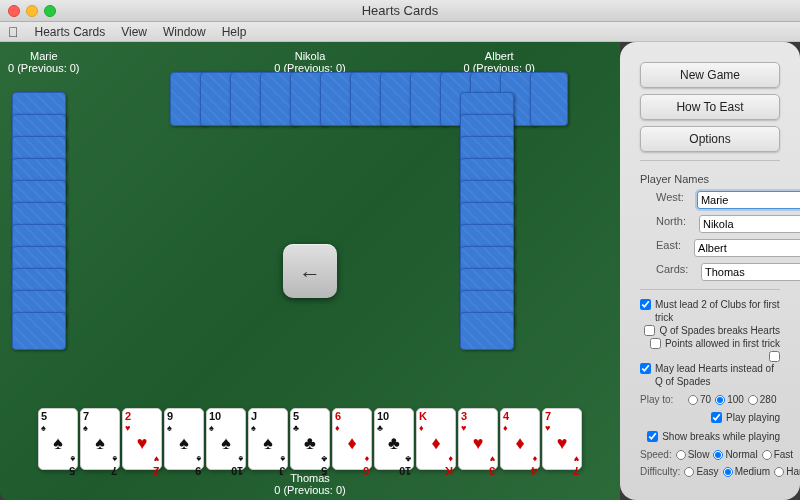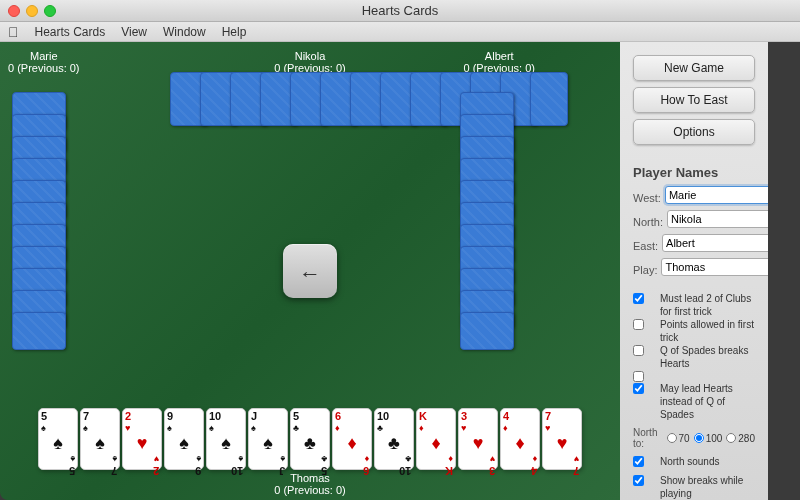--- a/index.html
+++ b/index.html
@@ -184,55 +184,57 @@
       cursor: pointer;
     }
     .hand-card .top-val { align-self: flex-start; line-height: 1; }
     .hand-card .bot-val { align-self: flex-end; transform: rotate(180deg); line-height: 1; }
     .hand-card .mid-suit { font-size: 18px; }
     .hand-card.red { color: #cc0000; }
     .hand-card.black { color: #111; }
 
     
     .sidebar {
-      width: 148px;
+      width: 180px;
       height: 458px;
       background: linear-gradient(to bottom, #e8e8e8, #d5d5d5);
       display: flex;
       flex-direction: column;
-      padding: 13px;
+      padding: 20px;
       gap: 6px;
       overflow-y: auto;
+      border-radius: 16px;
     }
 
     .btn-game {
       width: 100%;
       padding: 5px 8px;
       font-size: 12px;
       border: 1px solid #b0b0b0;
       border-radius: 5px;
       background: linear-gradient(to bottom, #f5f5f5, #e0e0e0);
       cursor: pointer;
       text-align: center;
       color: #222;
       box-shadow: 0 1px 2px rgba(0,0,0,0.2);
     }
 
     .section-label {
-      font-size: 13px;
-      font-weight: 700;
+      font-size: 11px;
+      font-weight: 400;
       color: #444;
       margin-top: 4px;
     }
 
     .player-row {
       display: flex;
-      align-items: flex-end;
-      gap: 4px;
+      align-items: flex-start;
+      gap: 13px;
       font-size: 11px;
+      margin-left: 16px;
     }
     .player-direction {
       width: 32px;
       color: #555;
       text-align: right;
     }
     .player-input {
       flex: 1;
       height: 18px;
       font-size: 11px;
@@ -248,24 +250,25 @@
 
     .divider {
       height: 1px;
       background: #c0c0c0;
       margin: 2px 0;
     }
 
     .checkbox-row {
       display: flex;
       align-items: flex-start;
-      gap: 16px;
+      gap: 4px;
       font-size: 10px;
       color: #333;
       line-height: 1.3;
+      justify-content: flex-end;
     }
     .checkbox-row input[type=checkbox] {
       margin-top: 1px;
       width: 11px;
       height: 11px;
       flex-shrink: 0;
     }
 
     .radio-row {
       display: flex;
@@ -464,71 +467,101 @@
     </div>
     <div class="player-row">
       <span class="player-direction">North:</span>
       <input class="player-input" type="text" value="Nikola" style="">
     </div>
     <div class="player-row">
       <span class="player-direction">East:</span>
       <input class="player-input" type="text" value="Albert" style="">
     </div>
     <div class="player-row">
-      <span class="player-direction">Play:</span>
+      <span class="player-direction">Cards:</span>
       <input class="player-input" type="text" value="Thomas" style="">
     </div>
 
     <div class="divider"></div>
 
     <div id="checkboxes-container">
         <div class="checkbox-row">
           <input type="checkbox" checked="" style="">
           <span>Must lead 2 of Clubs for first trick</span>
         </div>
         <div class="checkbox-row">
           <input type="checkbox" style="">
-          <span>Points allowed in first trick</span>
+          <span>Q of Spades breaks Hearts</span>
         </div>
         <div class="checkbox-row">
           <input type="checkbox" style="">
-          <span>Q of Spades breaks Hearts</span>
+          <span>Points allowed in first trick</span>
         </div>
         <div class="checkbox-row">
           <input type="checkbox" style="">
         </div>
         <div class="checkbox-row">
           <input type="checkbox" checked="" style="">
           <span>May lead Hearts instead of Q of Spades</span>
         </div>
       </div>
 
     <div class="radio-row">
-      <span class="label-left">North to:</span>
+      <span class="label-left">Play to:</span>
       <div class="radio-option">
         <input type="radio" name="playto" style=""> 
           <span>70</span>
       </div>
       <div class="radio-option">
         <input type="radio" name="playto" checked="" style=""> 
           <span>100</span>
       </div>
       <div class="radio-option">
         <input type="radio" name="playto" style=""> 
           <span>280</span>
       </div>
     </div>
 
     <div class="checkbox-row">
       <input type="checkbox" checked="" style="">
-      <span>North sounds</span>
+      <span>Play playing</span>
     </div>
 
     <div class="checkbox-row">
       <input type="checkbox" checked="" style="">
       <span>Show breaks while playing</span>
     </div>
 
-
+    <div class="radio-row">
+      <span class="label-left">Speed:</span>
+      <div class="radio-option">
+        <input type="radio" name="speed" style=""> 
+          <span>Slow</span>
+      </div>
+      <div class="radio-option">
+        <input type="radio" name="speed" checked="" style=""> 
+          <span>Normal</span>
+      </div>
+      <div class="radio-option">
+        <input type="radio" name="speed" style=""> 
+          <span>Fast</span>
+      </div>
+    </div>
+
+    <div class="radio-row">
+      <span class="label-left">Difficulty:</span>
+      <div class="radio-option">
+        <input type="radio" name="diff" style=""> 
+          <span>Easy</span>
+      </div>
+      <div class="radio-option">
+        <input type="radio" name="diff" checked="" style=""> 
+          <span>Medium</span>
+      </div>
+      <div class="radio-option">
+        <input type="radio" name="diff" style=""> 
+          <span>Hard</span>
+      </div>
+    </div>
 
   </div>
 
 </div>
 
 </body></html>

